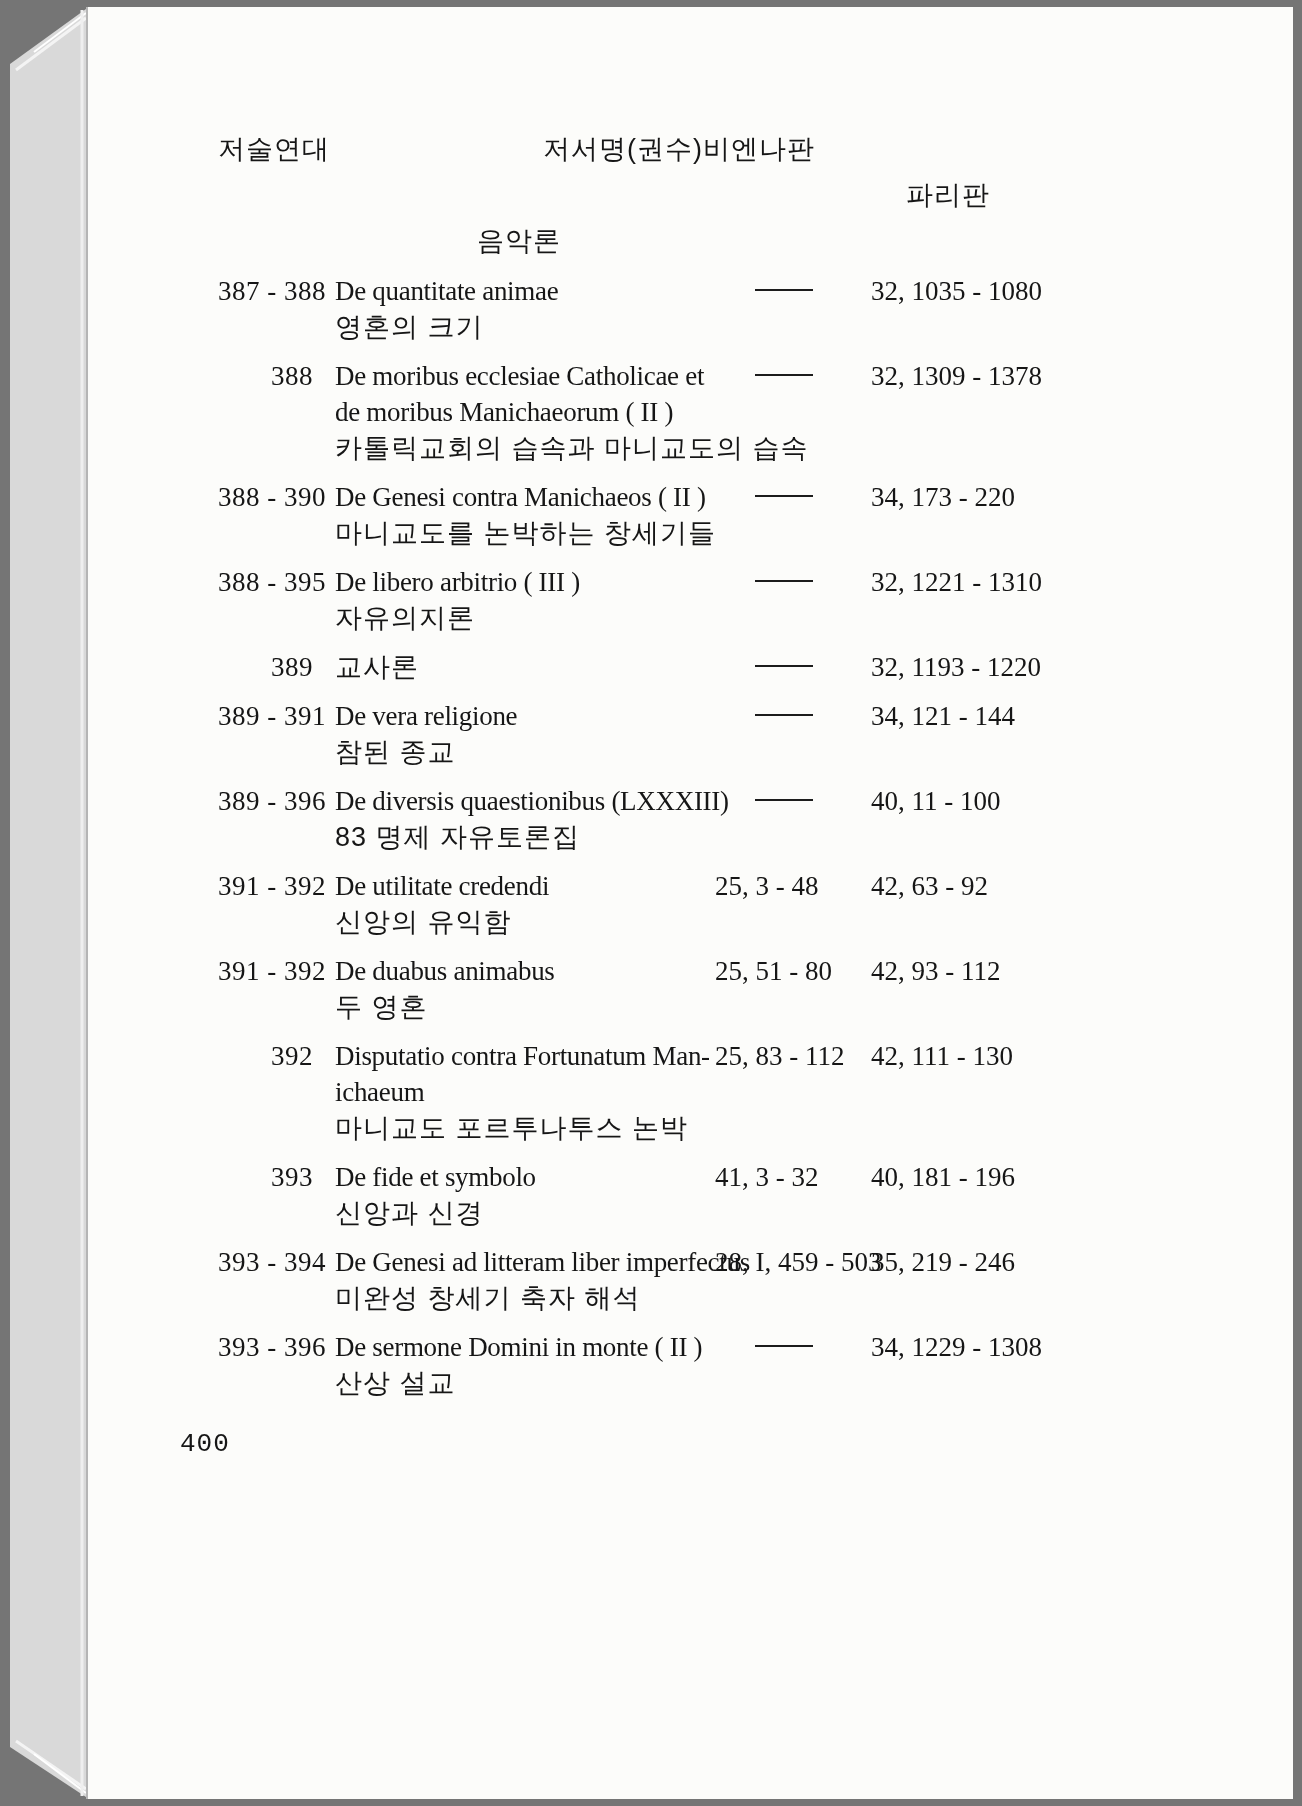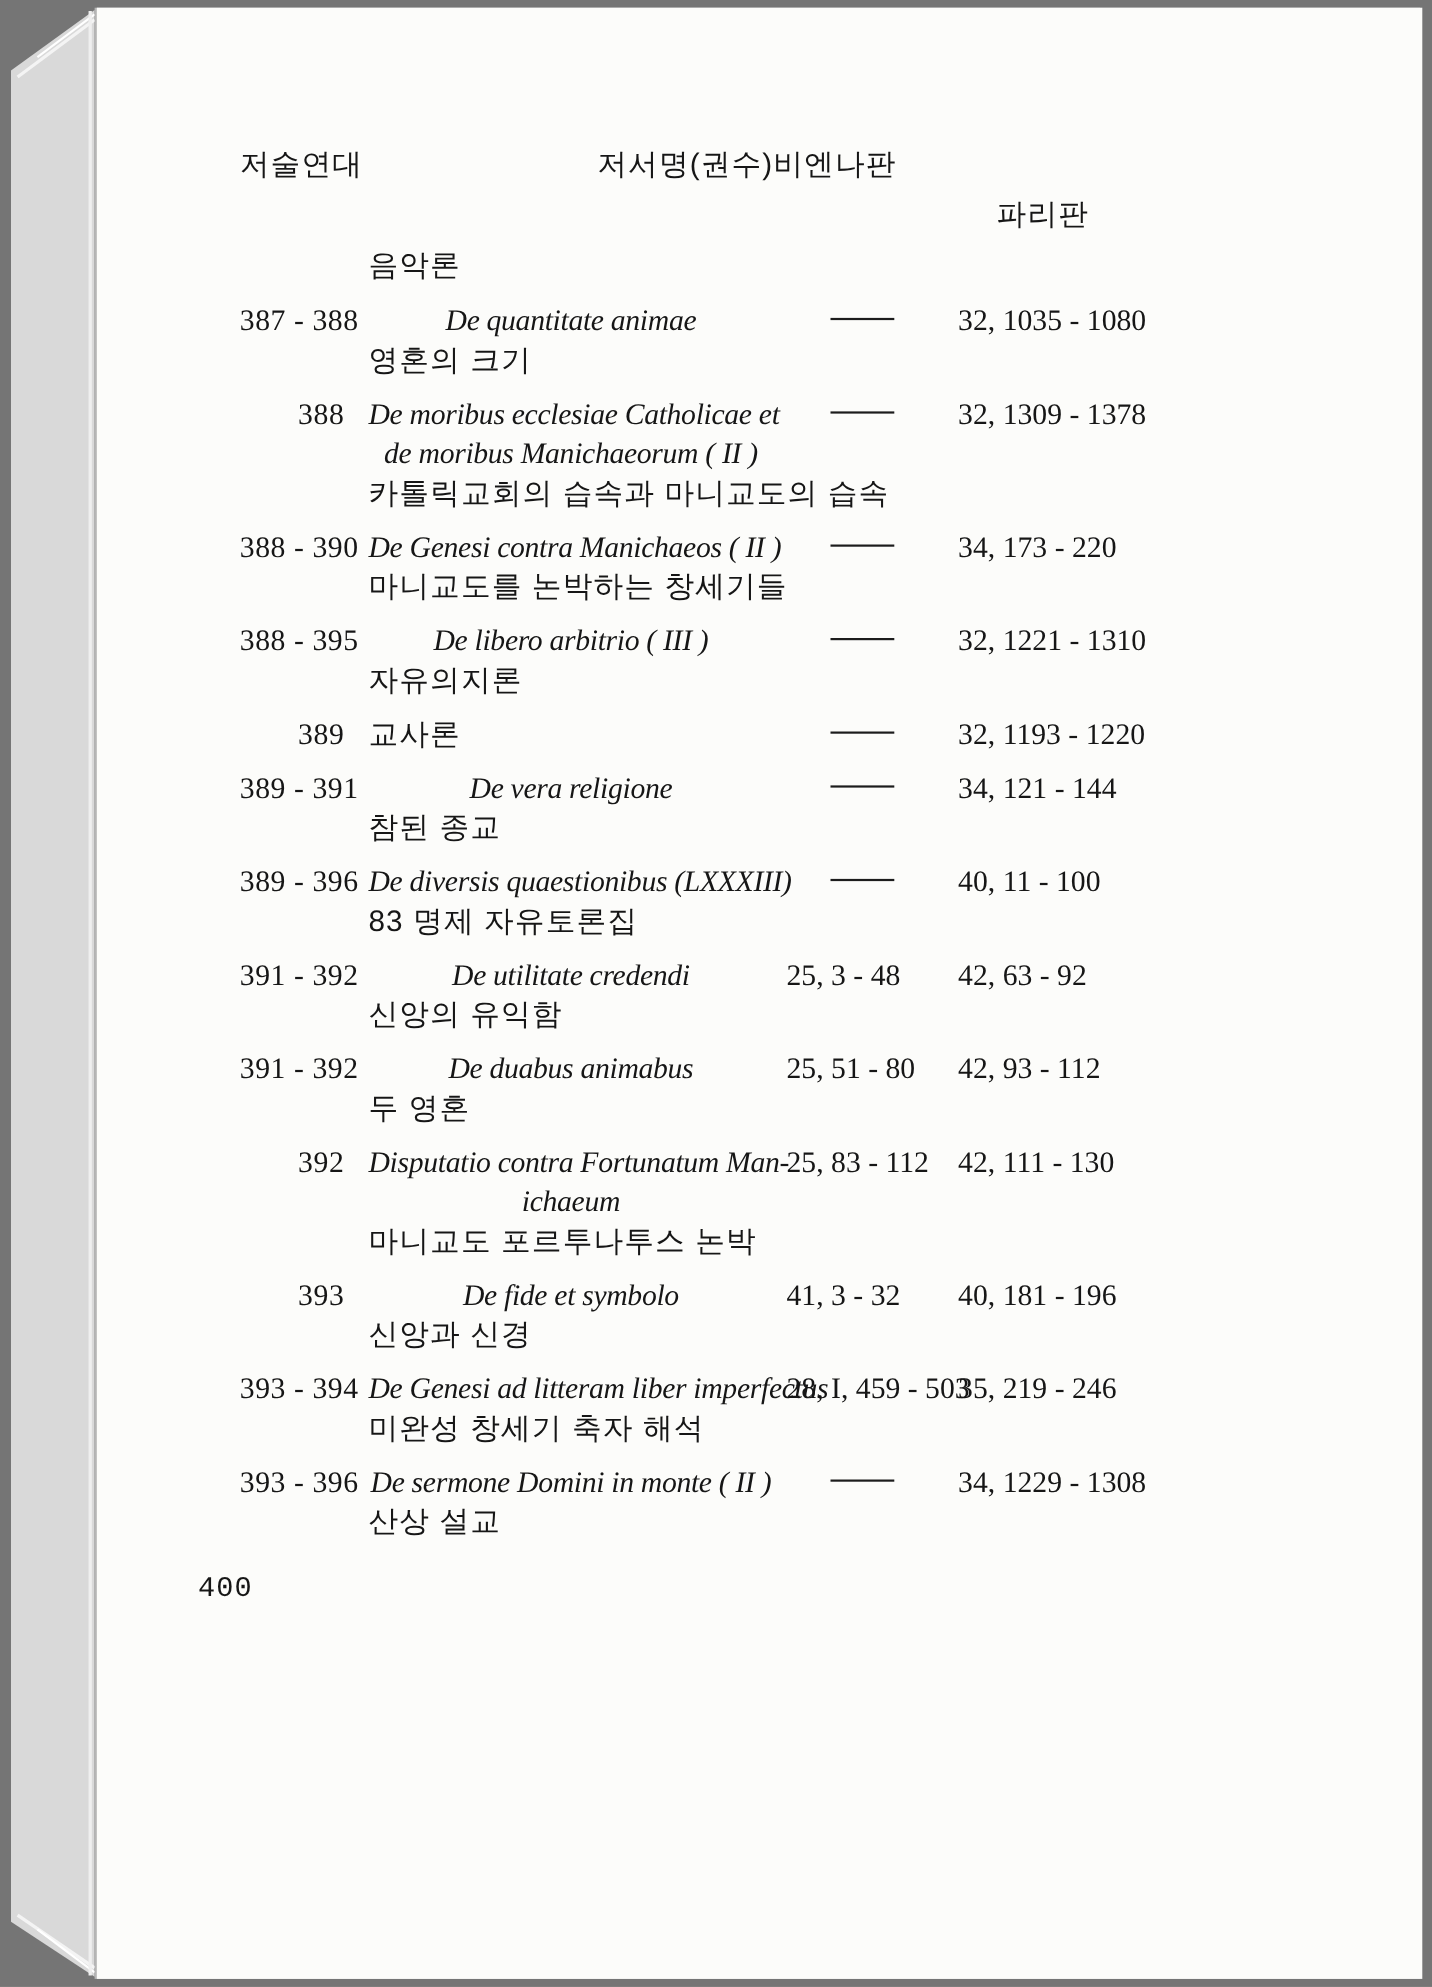--- a/index.html
+++ b/index.html
@@ -41,35 +41,33 @@
   .cell.vienna { padding-left: 12px; white-space: nowrap; }
   .cell.paris  { padding-left: 18px; white-space: nowrap; }
 
   .header-row .cell { font-size: 27px; letter-spacing: 1px; }
   .header-row .title  { text-align: right; }
   .header-row .vienna { text-align: left; padding-left: 0; }
   .header-row .paris  { text-align: center; padding-left: 10px; margin-top: 46px; }
   .header-row { font-family: "Liberation Sans", "DejaVu Sans", sans-serif; }
 
   .latin {
-    font-style: italic;
     font-family: "Liberation Serif", "DejaVu Serif", serif;
     letter-spacing: -0.3px;
     white-space: nowrap;
     line-height: 36px;
-    text-align: center;
   }
   .korean {
     font-family: "Liberation Sans", "DejaVu Sans", sans-serif;
     font-style: normal;
     letter-spacing: 1px;
     line-height: 36px;
     white-space: nowrap;
   }
-  .continuation-row { margin-top: 10px; }
+  .continuation-row { margin-top: 10px; text-align: center; }
   .rows { margin-top: 14px; }
   .entry { margin-bottom: 13px; }
 
   .dash {
     display: inline-block;
     width: 58px;
     height: 2px;
     background: #1c1c1c;
     margin-left: 40px;
     margin-top: 16px;

